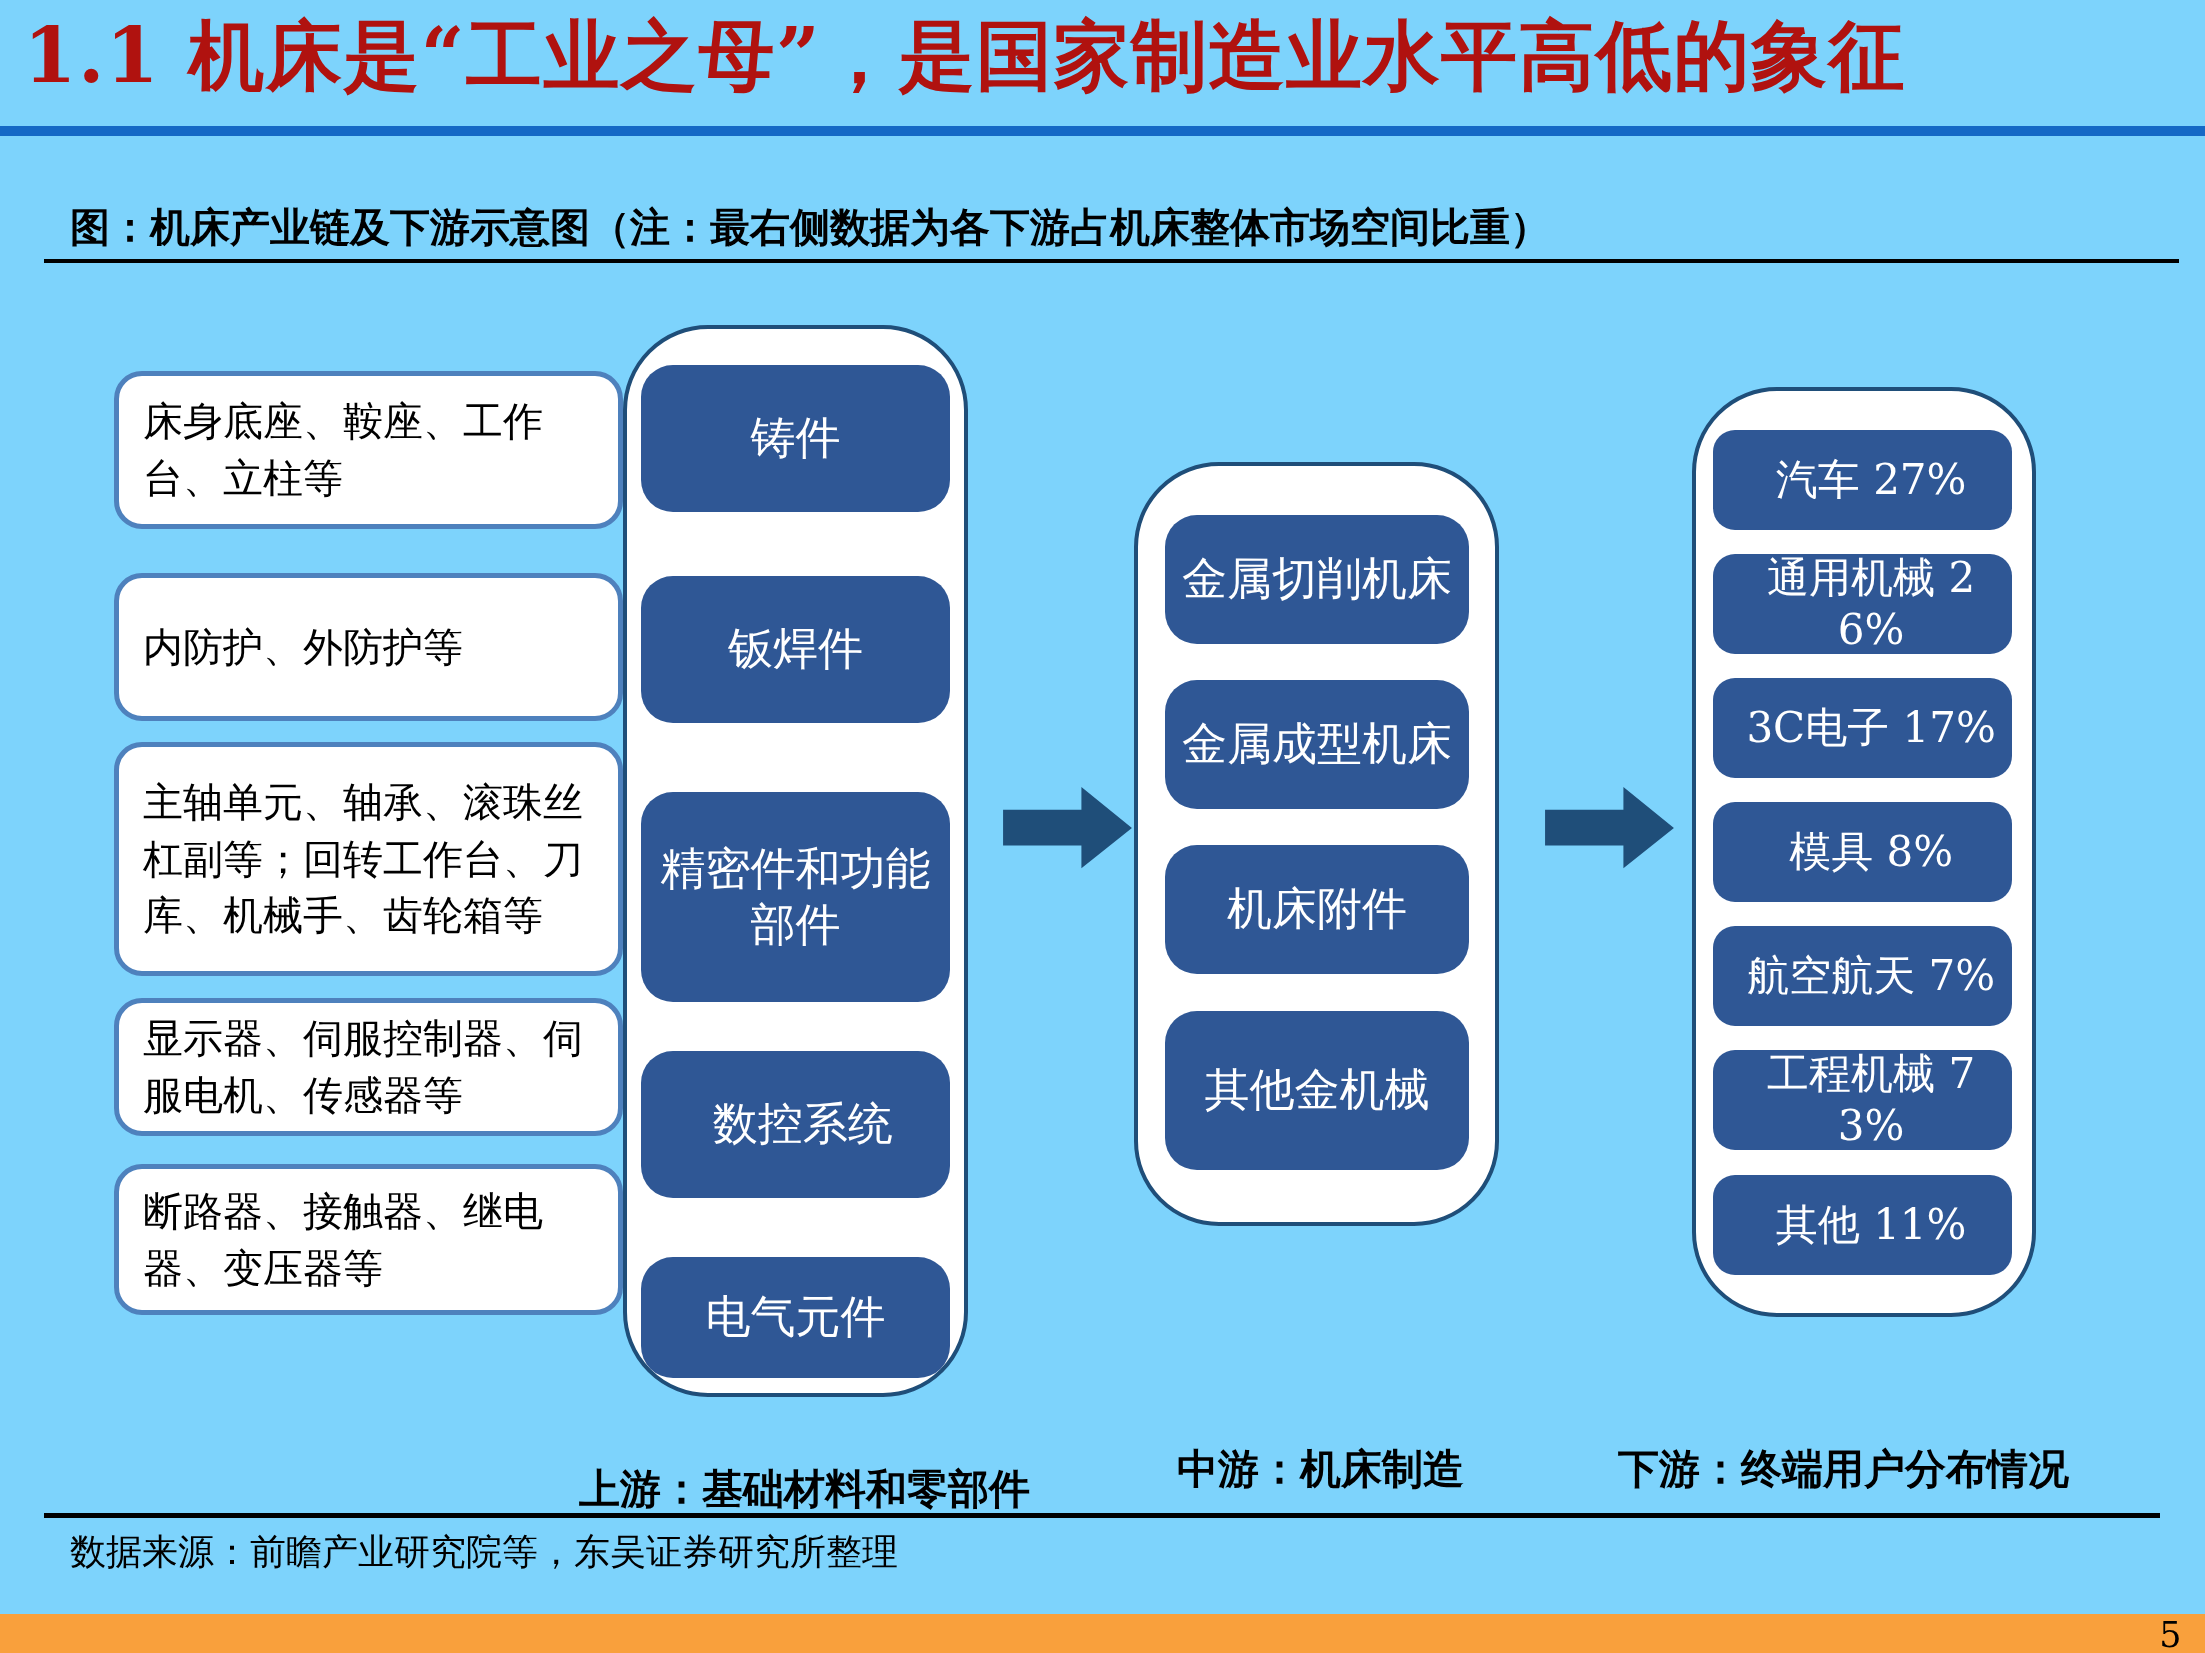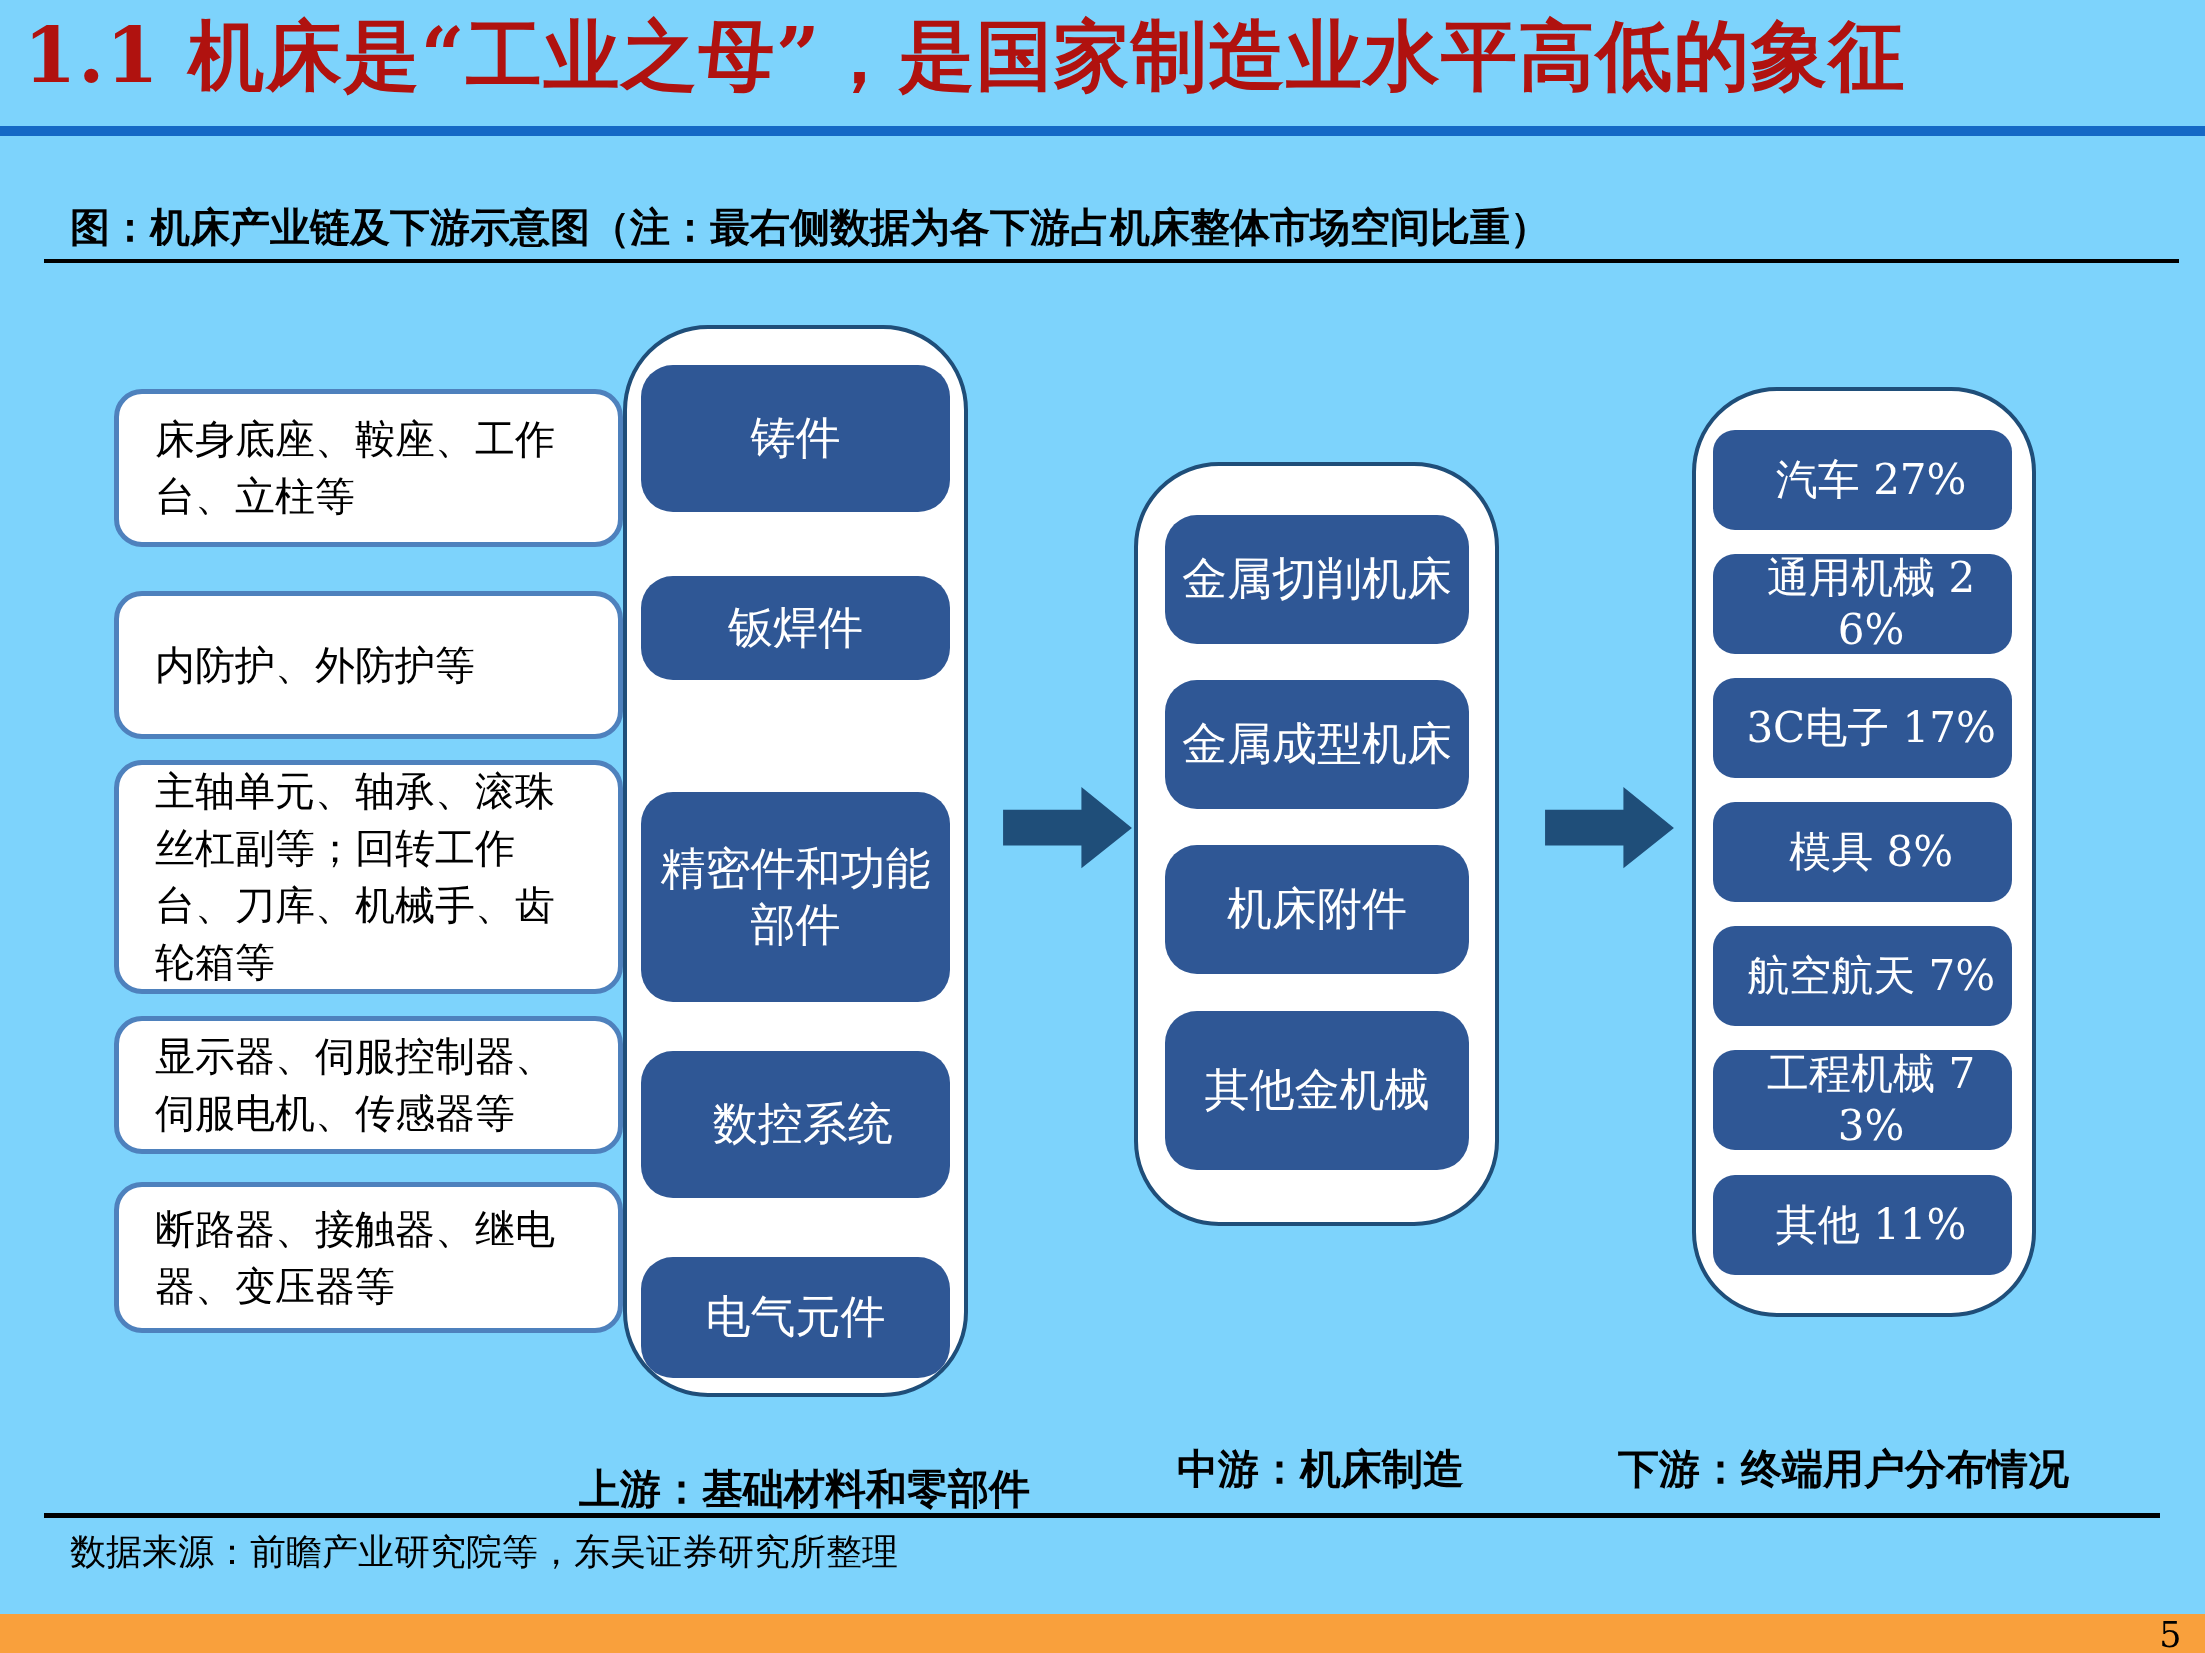--- a/index.html
+++ b/index.html
@@ -8,22 +8,22 @@
 
   .title{position:absolute;left:23.5px;top:5.9px;font-size:76px;font-weight:bold;
          color:#B0120F;letter-spacing:1.5px;white-space:nowrap;}
   .header-rule{position:absolute;left:0;top:126px;width:2205px;height:10.3px;background:#1568C5;}
 
   .caption{position:absolute;left:70px;top:200px;font-size:40px;font-weight:bold;color:#000;}
   .caption-rule{position:absolute;left:44px;top:259px;width:2135px;height:4.4px;background:#000;}
 
   .lbox{position:absolute;left:114px;width:509px;background:#ffffff;
         border:5.9px solid #4E81BD;border-radius:28px;box-sizing:border-box;
-        display:flex;align-items:center;padding:0 36px;
-        font-size:40px;line-height:1.42;color:#000;word-break:break-all;margin-top:18px;}
+        display:flex;align-items:center;padding:0 24px;
+        font-size:40px;line-height:1.42;color:#000;word-break:break-all;}
 
   .wcontainer{position:absolute;background:#ffffff;border:4.4px solid #1F4E79;
         border-radius:85px;box-sizing:border-box;}
 
   .bbox{position:absolute;background:#2F5795;border-radius:32px;color:#ffffff;
         display:flex;align-items:center;justify-content:center;text-align:center;
         font-size:45px;line-height:1.25;word-break:break-all;padding:0 14.7px;box-sizing:border-box;}
   .bbox.small{border-radius:22px;font-size:42px;padding-left:32px;}
 
   .arrow{position:absolute;width:129px;height:82px;}
@@ -48,21 +48,21 @@
   <div class="caption-rule"></div>
 
   <div class="lbox" style="top:371px;height:158px;">床身底座、鞍座、工作台、立柱等</div>
   <div class="lbox" style="top:573px;height:148px;">内防护、外防护等</div>
   <div class="lbox" style="top:742px;height:234px;">主轴单元、轴承、滚珠丝杠副等；回转工作台、刀库、机械手、齿轮箱等</div>
   <div class="lbox" style="top:998px;height:138px;">显示器、伺服控制器、伺服电机、传感器等</div>
   <div class="lbox" style="top:1164px;height:151px;">断路器、接触器、继电器、变压器等</div>
 
   <div class="wcontainer" style="left:623px;top:325px;width:345px;height:1072px;"></div>
   <div class="bbox" style="left:641px;top:365px;width:309px;height:147px;">铸件</div>
-  <div class="bbox" style="left:641px;top:576px;width:309px;height:104px;">钣焊件</div>
+  <div class="bbox" style="left:641px;top:576px;width:309px;height:147px;">钣焊件</div>
   <div class="bbox" style="left:641px;top:792px;width:309px;height:210px;">精密件和功能部件</div>
   <div class="bbox" style="left:641px;top:1051px;width:309px;height:147px;padding-left:29px;">数控系统</div>
   <div class="bbox" style="left:641px;top:1257px;width:309px;height:121px;">电气元件</div>
 
   <svg class="arrow" style="left:1003px;top:787px;" viewBox="0 0 176 112">
     <polygon points="0,31 107,31 107,0 176,56 107,111 107,80 0,80" fill="#1F4E79"></polygon>
   </svg>
 
   <div class="wcontainer" style="left:1134px;top:462px;width:365px;height:764px;"></div>
   <div class="bbox" style="left:1165px;top:515px;width:304px;height:129px;">金属切削机床</div>

